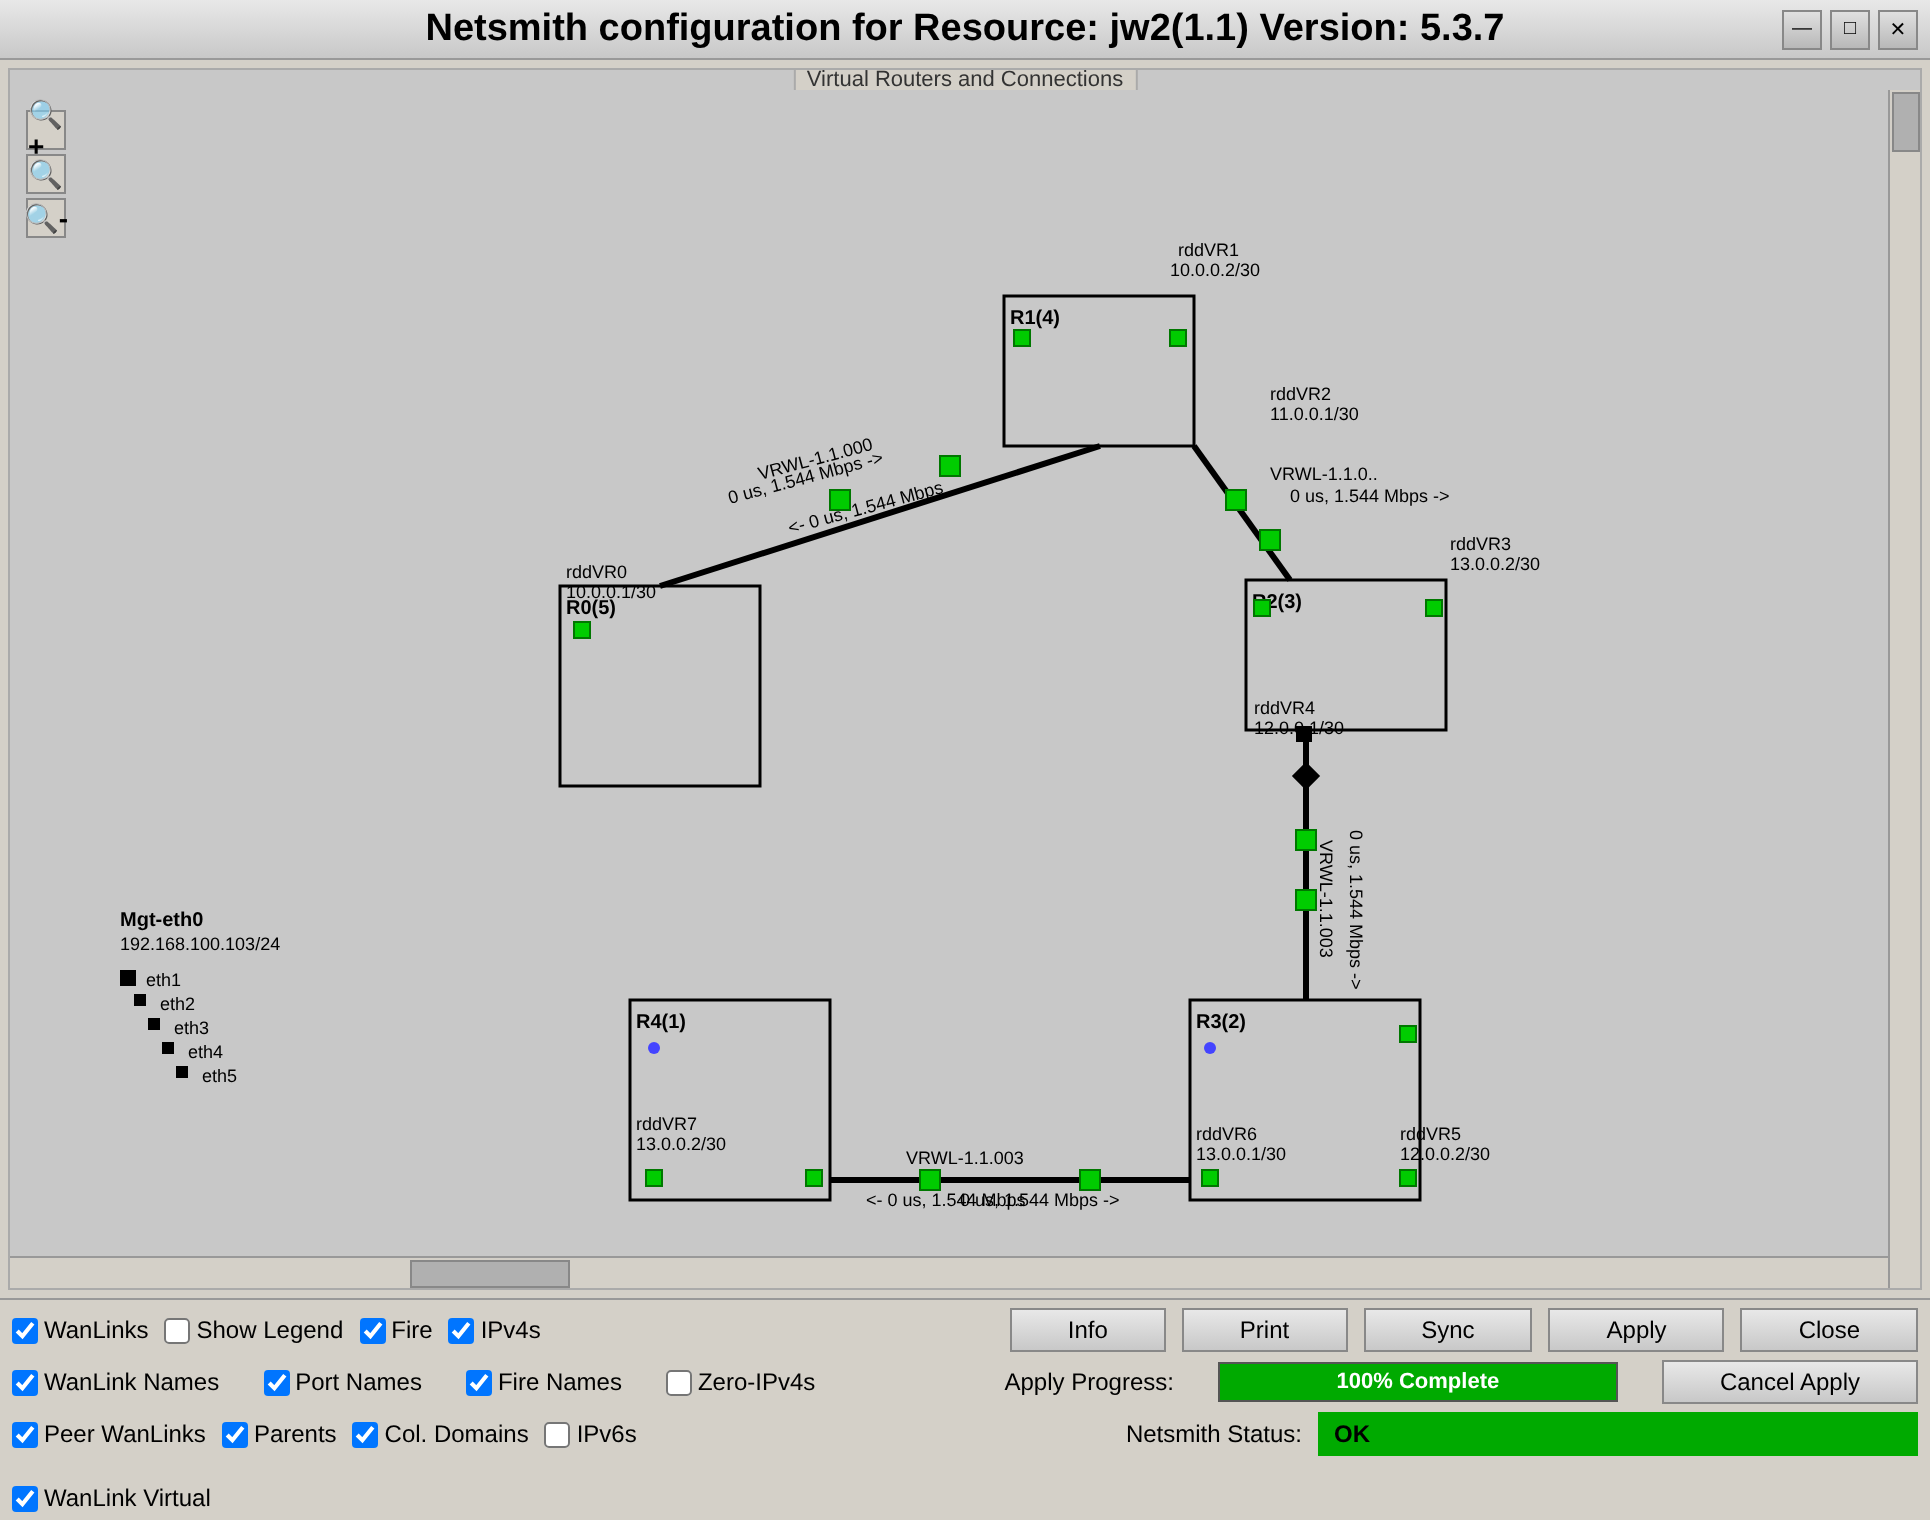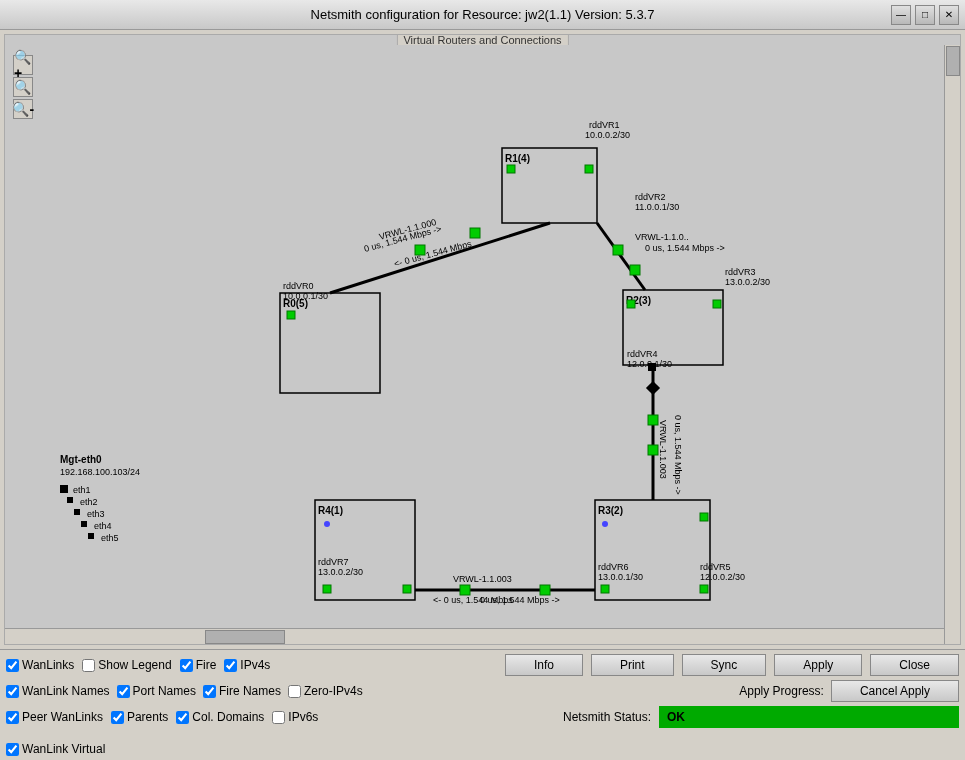--- a/index.html
+++ b/index.html
@@ -16,22 +16,22 @@
     #titlebar {
       background: linear-gradient(to bottom, #e8e8e8, #c8c8c8);
       border-bottom: 1px solid #999;
       height: 30px;
       display: flex;
       align-items: center;
       justify-content: center;
       position: relative;
     }
     #titlebar-text {
-      font-size: 13px;
-      font-weight: normal;
+      font-size: 19px;
+      font-weight: bold;
       color: #000;
     }
     #titlebar-buttons {
       position: absolute;
       right: 6px;
       display: flex;
       gap: 4px;
     }
     .title-btn {
       width: 20px;
@@ -138,21 +138,21 @@
     #toolbar-row1 {
       display: flex;
       align-items: center;
       gap: 8px;
       margin-bottom: 4px;
       flex-wrap: wrap;
     }
     #toolbar-row2 {
       display: flex;
       align-items: center;
-      gap: 7px;
+      gap: 22px;
       margin-bottom: 4px;
       flex-wrap: wrap;
     }
     #toolbar-row3 {
       display: flex;
       align-items: center;
       gap: 8px;
       margin-bottom: 14px;
       flex-wrap: wrap;
     }
@@ -376,20 +376,23 @@
       <label class="checkbox-label">
         <input type="checkbox" checked="" style=""> 
           <span>Fire Names</span>
       </label>
       <label class="checkbox-label">
         <input type="checkbox" style=""> 
           <span>Zero-IPv4s</span>
       </label>
       <div style="flex:1"></div>
       <span style="white-space:nowrap;font-size:12px;">Apply Progress:</span>
+      <div id="progress-bar-container">
+        <div id="progress-bar-fill">100% Complete</div>
+      </div>
       <button class="toolbar-btn">Cancel Apply</button>
     </div>
 
     <div id="toolbar-row3">
       <label class="checkbox-label">
         <input type="checkbox" checked="" style=""> 
           <span>Peer WanLinks</span>
       </label>
       <label class="checkbox-label">
         <input type="checkbox" checked="" style=""> 

